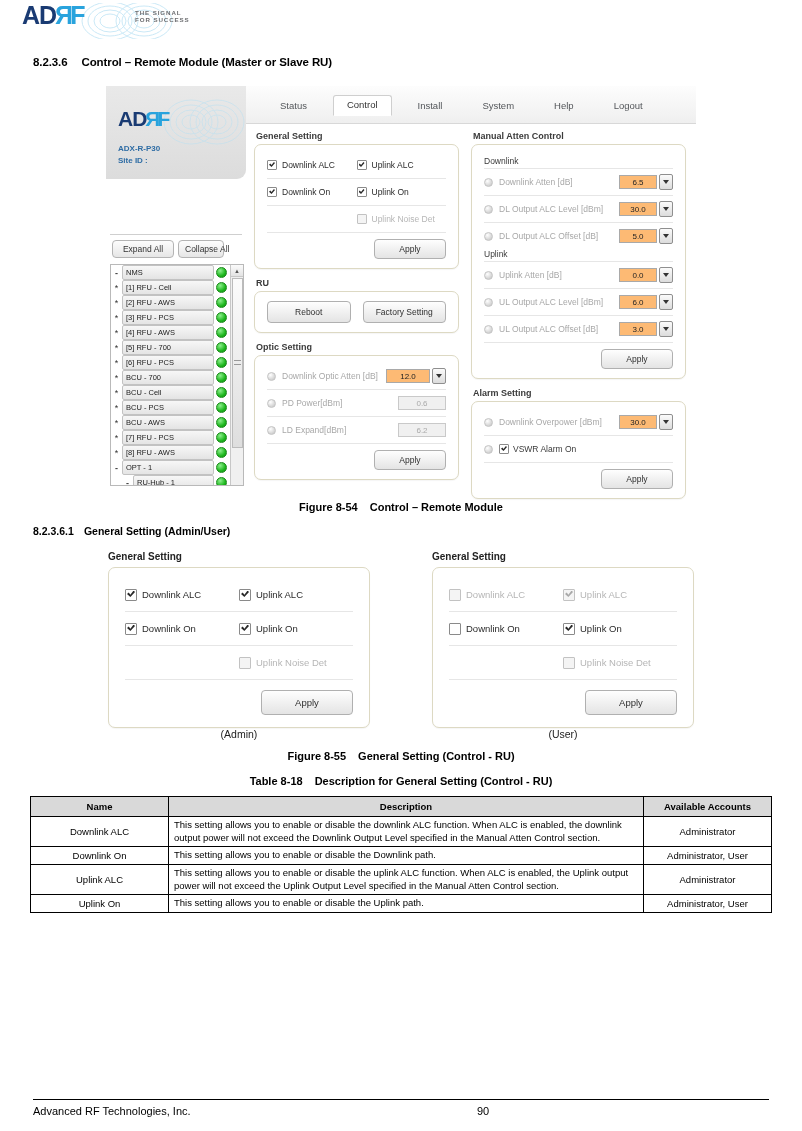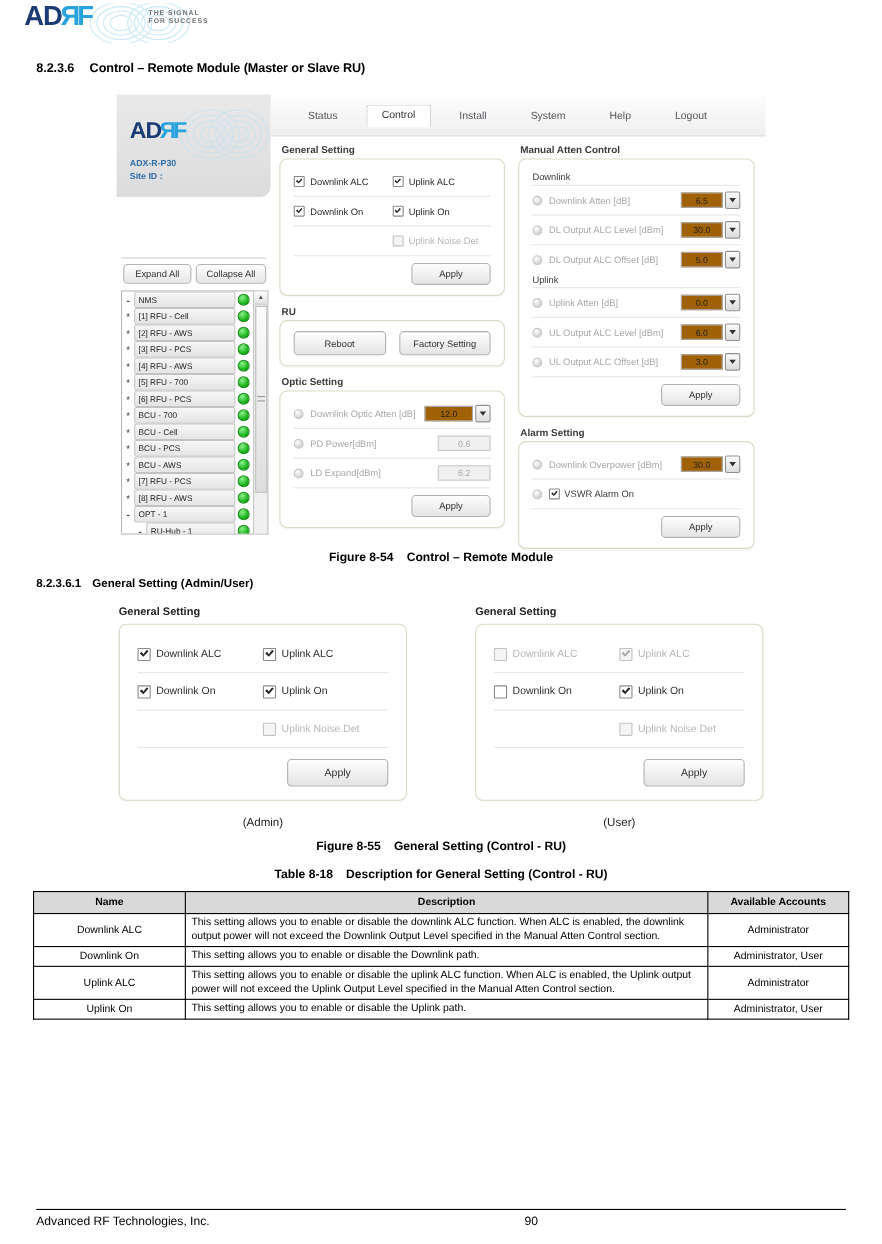--- a/index.html
+++ b/index.html
@@ -107,21 +107,21 @@
   .btn {
     display:inline-block; text-align:center;
     background:linear-gradient(#fdfdfd,#e6e6e6);
     border:1px solid #b4b4b4; border-radius:4px;
     font-size:8.5px; color:#333; padding:3px 6px;
     white-space:nowrap;
   }
   .btn-unlock { position:absolute; left:44px; top:4px; width:84px; }
   .divline { position:absolute; left:4px; top:148px; width:132px; height:1px; background:#cfcfcf; }
   .btn-expand { position:absolute; left:6px; top:154px; width:62px; }
-  .btn-collapse { position:absolute; left:72px; top:154px; width:64px; }
+  .btn-collapse { position:absolute; left:72px; top:154px; width:46px; }
 
   
   .tree {
     position:absolute; left:4px; top:178px; width:134px; height:222px;
     border:1px solid #b9b9b9; background:#fff; overflow:hidden;
   }
   .tree-inner { position:absolute; left:0; top:0; width:118px; }
   .tnode {
     position:relative; height:15px; display:flex; align-items:center;
     font-size:8px; color:#1b1b1b; white-space:nowrap;
@@ -217,21 +217,21 @@
     width:9px; height:9px; flex:0 0 9px; border-radius:50%;
     background:radial-gradient(circle at 35% 30%, #fff, #d2d2d2 70%);
     border:1px solid #c4c4c4; margin-right:6px;
   }
   .flabel { flex:1 1 auto; font-size:8.5px; color:#3a3a3a; white-space:nowrap; }
   .flabel.dim { color:#a8a8a8; }
   .fval {
     flex:0 0 auto; display:flex; align-items:center;
   }
   .inp {
-    width:38px; height:14px; background:#a16207; border:1px solid #a9a9a9;
+    width:38px; height:14px; background:#fdba74; border:1px solid #a9a9a9;
     font-size:8px; color:#222; text-align:center; line-height:13px;
   }
   .inp.ro { background:#f0f0f0; color:#a9a9a9; border-color:#c9c9c9; width:48px; }
   .inp.w46 { width:44px; }
   .ddbtn {
     width:14px; height:16px; margin-left:2px;
     background:linear-gradient(#fbfbfb,#dcdcdc);
     border:1px solid #8f8f8f; border-radius:2px;
     display:flex; align-items:center; justify-content:center;
   }
@@ -251,21 +251,21 @@
   .fig55 .cbrow { height:29px; }
   .fig55 .cb { width:12px; height:12px; flex:0 0 12px; }
   .fig55 .cb.checked::after { width:8px; height:8px; }
   .fig55 .cblabel { font-size:9.5px; }
   .fig55 .grp-title { font-size:10px; color:#222; margin-left:0; margin-bottom:5px; }
   .fig55 .btn-apply { width:92px; padding:6px 0; font-size:9.5px; }
   .fig55 .apply-row { margin-top:10px; }
 
   .rolerow {
     display:flex; justify-content:center; gap:62px;
-    margin-top:14px;
+    margin-top:0;
   }
   .rolerow .unit { width:262px; text-align:center; font-size:10.5px; color:#222; }
 
   
   table.desc {
     width:742px; margin:9px auto 0 auto;
     border-collapse:collapse; font-size:9.5px;
   }
   table.desc th, table.desc td {
     border:1px solid #000; padding:2px 5px; vertical-align:middle;

